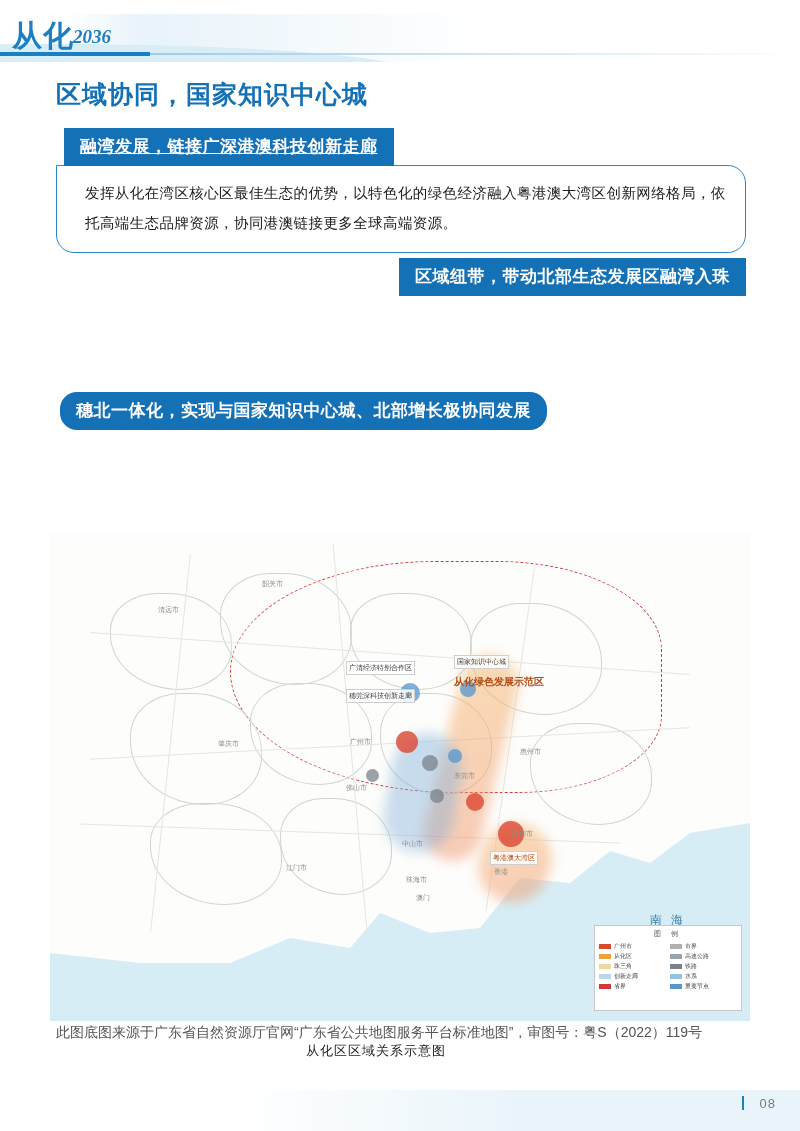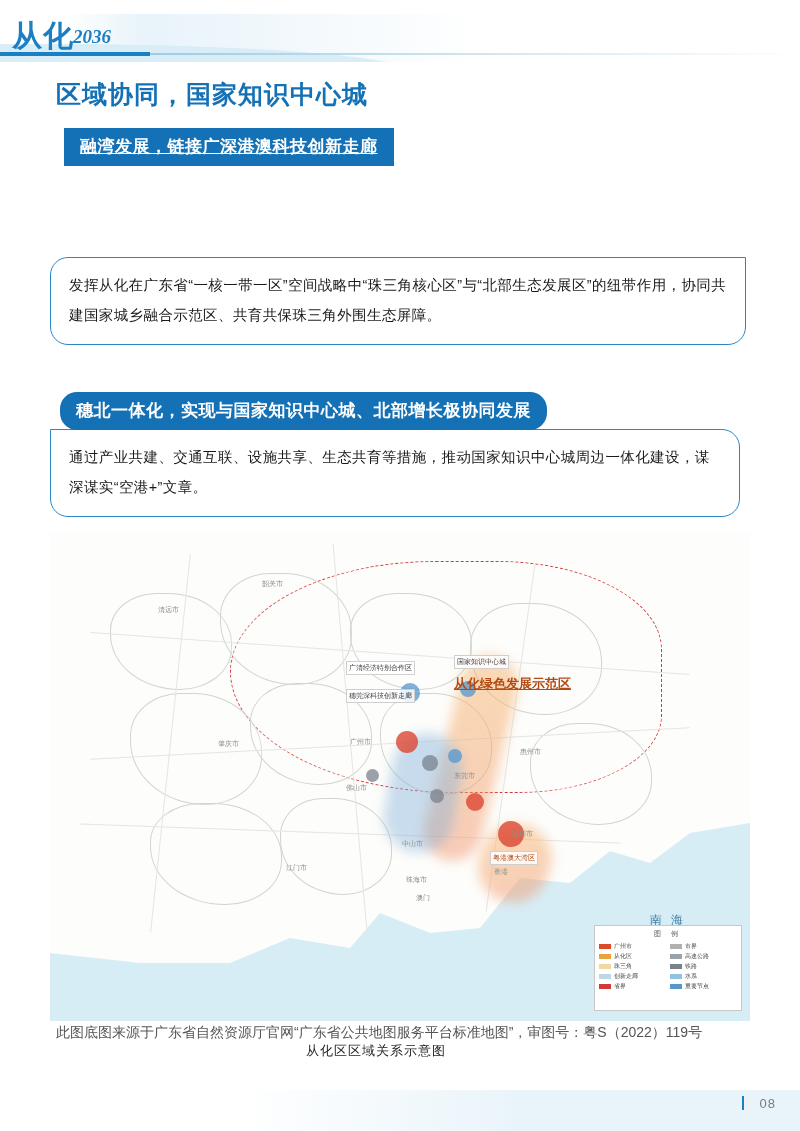--- a/index.html
+++ b/index.html
@@ -143,21 +143,21 @@
     position:absolute;
     background:linear-gradient(160deg,rgba(150,190,225,.55),rgba(110,160,210,.35));
     filter:blur(6px);
     border-radius:40px;
   }
   .dot{position:absolute;border-radius:50%;}
   .dot-blue{background:rgba(84,150,205,.75);}
   .dot-red{background:rgba(220,70,50,.8);}
   .dot-grey{background:rgba(120,130,140,.75);}
   .tag{
-    position:absolute;font-size:13px;color:#b34a13;white-space:nowrap;text-decoration:underline;
+    position:absolute;font-size:10px;color:#b34a13;white-space:nowrap;
   }
   .tag-box{
     position:absolute;font-size:7px;color:#3b3b3b;background:rgba(255,255,255,.85);
     border:1px solid #cfcfcf;padding:1px 2px;white-space:nowrap;
   }
   .legend{
     position:absolute;right:8px;bottom:10px;width:148px;height:86px;
     background:#ffffff;border:1px solid #c8c8c8;
     font-size:6px;color:#444;
     padding:3px 4px;box-sizing:border-box;
@@ -204,31 +204,33 @@
   <div class="header-bar"></div>
   <div class="header-bar2"></div>
 </div>
 
 <div class="page-title">区域协同，国家知识中心城</div>
 
 <div class="section" id="sec1">
   <div class="head-row">
     <span class="sec-head">融湾发展，链接广深港澳科技创新走廊</span>
   </div>
+  <div class="sec-body">发挥从化在湾区核心区最佳生态的优势，以特色化的绿色经济融入粤港澳大湾区创新网络格局，依托高端生态品牌资源，协同港澳链接更多全球高端资源。</div>
 </div>
 
 <div class="section" id="sec2">
-  <div class="sec-body">发挥从化在广东省“一核一带一区”空间战略中“珠三角核心区”与“北部生态发展区”的纽带作用，协同共建国家城乡融合示范区、共育共保珠三角外围生态屏障。</div>
+  <div class="head-row">
+    <span class="sec-head">区域纽带，带动北部生态发展区融湾入珠</span>
+  </div>
 </div>
 
 <div class="section" id="sec3">
   <div class="head-row">
     <span class="sec-head">穗北一体化，实现与国家知识中心城、北部增长极协同发展</span>
   </div>
-  <div class="sec-body">通过产业共建、交通互联、设施共享、生态共育等措施，推动国家知识中心城周边一体化建设，谋深谋实“空港+”文章。</div>
 </div>
 
 <div class="map-wrap">
   <div class="map-sea"></div>
   <div class="map-land"></div>
 
   <div class="prov-border" style="left:180px;top:28px;width:430px;height:230px;border-radius:50% 40% 35% 55%;"></div>
 
   <div class="county" style="left:60px;top:60px;width:120px;height:95px;"></div>
   <div class="county" style="left:170px;top:40px;width:130px;height:110px;"></div>

